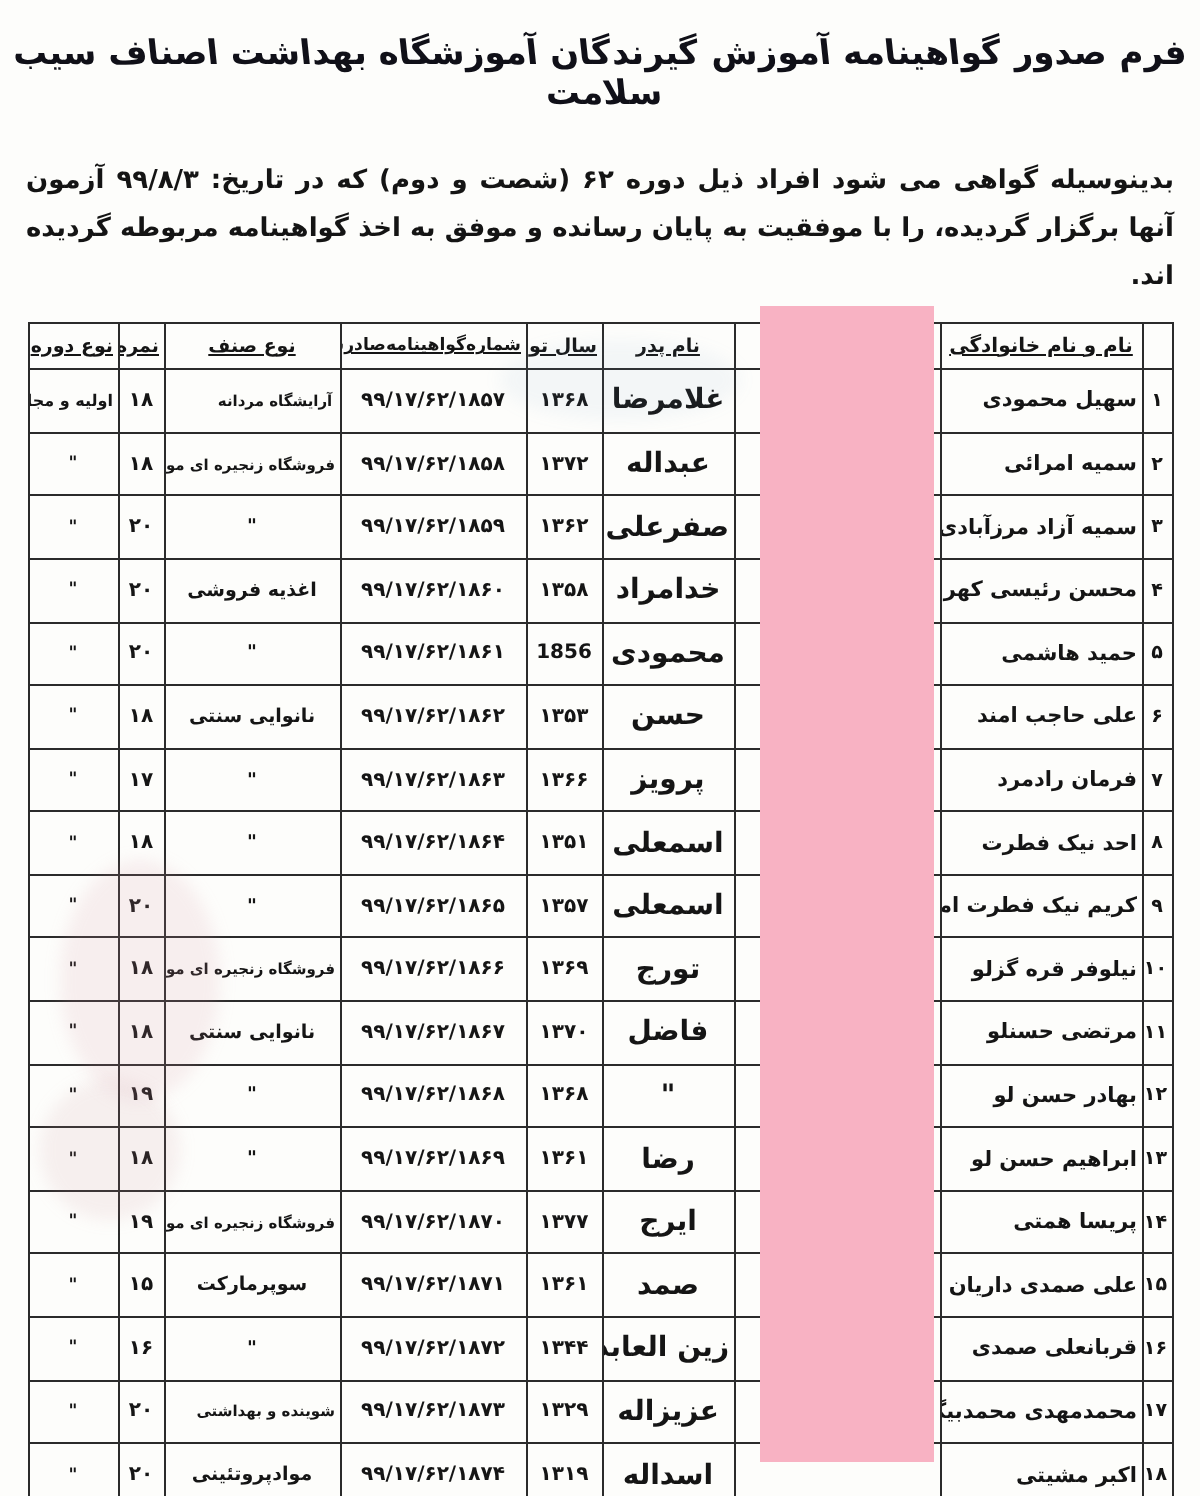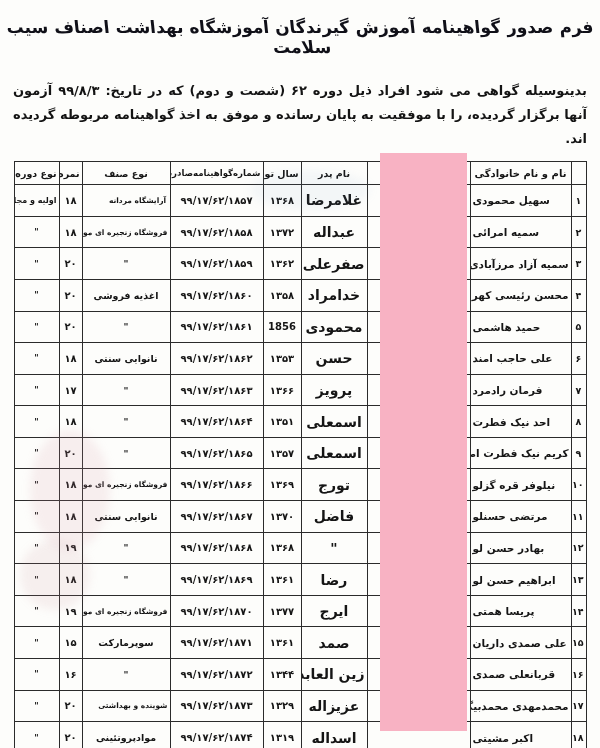--- a/index.html
+++ b/index.html
@@ -42,25 +42,25 @@
   table.cert td, table.cert th {
     border:1px solid #2b2b2b;
     padding:0 2px;
     overflow:hidden;
     white-space:nowrap;
     font-weight:bold;
     color:#151515;
   }
   thead tr { height:23px; }
   tbody tr { height:31.6px; }
-  th { font-size:9.5px; text-align:center; }
+  th { font-size:9.5px; text-align:center;text-decoration:underline; }
   th.h-cert { font-size:8.6px; }
   th.h-name { font-size:10px; }
   td.c-no     { text-align:center; font-size:9.5px; }
-  td.c-name   { text-align:left; padding-right:7px; font-size:10.5px; }
+  td.c-name   { text-align:right; padding-right:7px; font-size:10.5px; }
   td.c-code   { }
   td.c-father { text-align:center; font-size:14px; }
   td.c-birth  { text-align:center; font-size:10px; }
   td.c-cert   { text-align:center; font-size:10px; letter-spacing:0.2px; }
   td.c-guild  { text-align:center; font-size:9.5px; }
   td.c-grade  { text-align:center; font-size:10px; }
   td.c-course { text-align:center; font-size:8.5px; }
   .redaction {
     position:absolute;
     z-index:5;

